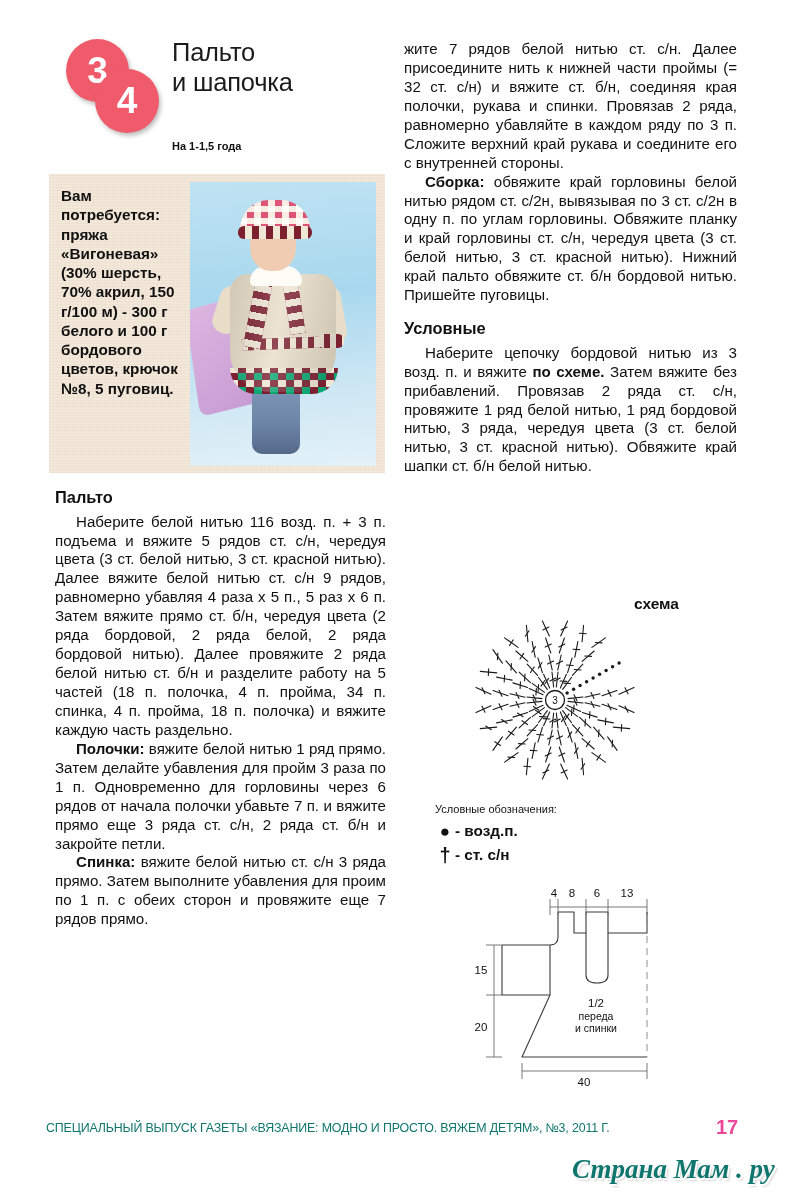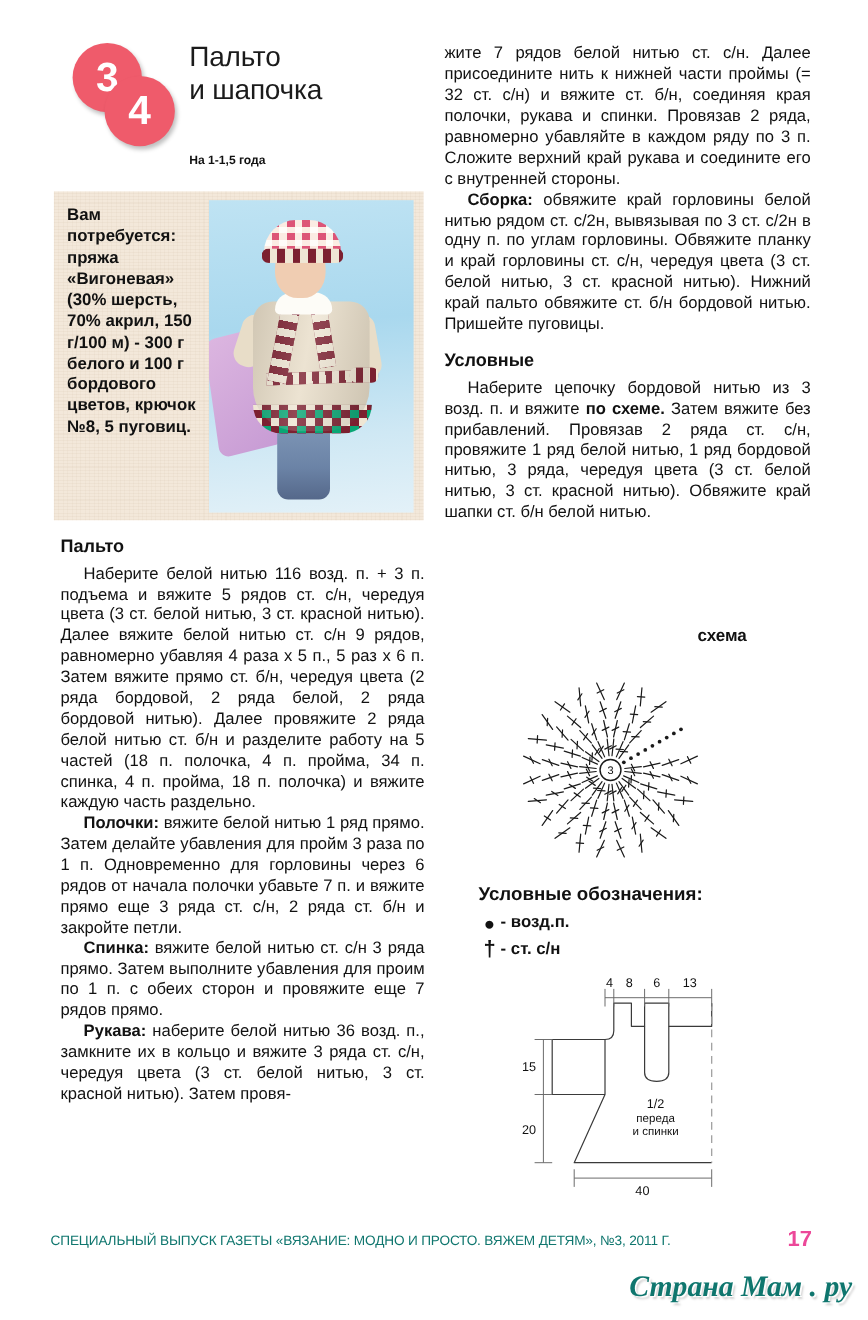--- a/index.html
+++ b/index.html
@@ -95,28 +95,28 @@
   #col-left{left:55px;top:487px;width:331px;}
   #col-right{left:404px;top:40px;width:333px;}
   .sec-title{font-weight:bold;font-size:16.4px;margin:0 0 5px 0;text-align:left;}
   .sec-title.spaced{margin-top:13px;}
   p.para{margin:0;text-indent:21px;}
   p.para + p.para{margin-top:0;}
   .b{font-weight:bold;}
 
   
   .schema-label{
-    position:absolute;left:634px;top:570px;
+    position:absolute;left:634px;top:595px;
     font-size:15.5px;font-weight:bold;color:#111;
   }
   .schema-svg{position:absolute;left:440px;top:600px;width:230px;height:200px;}
 
   
   .legend{position:absolute;left:435px;top:803px;}
-  .legend-title{font-size:17px;font-weight:bold;margin-bottom:7px;}
+  .legend-title{font-size:11px;font-weight:normal;margin-bottom:7px;}
   .legend-row{display:flex;align-items:center;font-size:15.3px;font-weight:bold;margin-top:5px;}
   .legend-sym{display:inline-block;width:20px;text-align:center;font-size:16px;line-height:1;}
   .legend-sym.dot{font-size:17px;}
   .legend-sym.dag{font-size:20px;}
 
   
   .draw-svg{position:absolute;left:474px;top:885px;width:290px;height:222px;}
 
   
   .footer-line{
@@ -175,21 +175,20 @@
     <div class="ph ph-head"></div>
     <div class="ph ph-hat"></div>
     <div class="ph ph-hatbrim"></div>
   </div>
 
   <div class="col" id="col-left">
     <div class="sec-title">Пальто</div>
     <p class="para">Наберите белой нитью 116 возд. п. + 3 п. подъема и вяжите 5 рядов ст. с/н, чередуя цвета (3 ст. белой нитью, 3 ст. красной нитью). Далее вяжите белой нитью ст. с/н 9 рядов, равномерно убавляя 4 раза х 5 п., 5 раз х 6 п. Затем вяжите прямо ст. б/н, чередуя цвета (2 ряда бордовой, 2 ряда белой, 2 ряда бордовой нитью). Далее провяжите 2 ряда белой нитью ст. б/н и разделите работу на 5 частей (18 п. полочка, 4 п. пройма, 34 п. спинка, 4 п. пройма, 18 п. полочка) и вяжите каждую часть раздельно.</p>
     <p class="para"><span class="b">Полочки:</span><span> вяжите белой нитью 1 ряд прямо. Затем делайте убавления для пройм 3 раза по 1 п. Одновременно для горловины через 6 рядов от начала полочки убавьте 7 п. и вяжите прямо еще 3 ряда ст. с/н, 2 ряда ст. б/н и закройте петли.</span></p>
     <p class="para"><span class="b">Спинка:</span><span> вяжите белой нитью ст. с/н 3 ряда прямо. Затем выполните убавления для проим по 1 п. с обеих сторон и провяжите еще 7 рядов прямо.</span></p>
-    <p class="para"><span class="b">Рукава:</span><span> наберите белой нитью 36 возд. п., замкните их в кольцо и вяжите 3 ряда ст. с/н, чередуя цвета (3 ст. белой нитью, 3 ст. красной нитью). Затем провя-</span></p>
   </div>
 
   <div class="col" id="col-right">
     <p class="para" style="text-indent:0">жите 7 рядов белой нитью ст. с/н. Далее присоедините нить к нижней части проймы (= 32 ст. с/н) и вяжите ст. б/н, соединяя края полочки, рукава и спинки. Провязав 2 ряда,  равномерно убавляйте в каждом ряду по 3 п. Сложите верхний край рукава и соедините его с внутренней стороны.</p>
     <p class="para"><span class="b">Сборка:</span><span> обвяжите край горловины белой нитью рядом ст. с/2н, вывязывая по 3 ст. с/2н в одну п. по углам горловины. Обвяжите планку и край горловины ст. с/н, чередуя цвета (3 ст. белой нитью, 3 ст. красной нитью). Нижний край пальто обвяжите ст. б/н бордовой нитью. Пришейте пуговицы.</span></p>
     <div class="sec-title spaced">Условные</div>
     <p class="para"><span>Наберите цепочку бордовой нитью из 3 возд. п. и вяжите </span><span class="b">по схеме.</span><span> Затем вяжите без прибавлений. Провязав 2 ряда ст. с/н, провяжите 1 ряд белой нитью, 1 ряд бордовой нитью, 3 ряда, чередуя цвета (3 ст. белой нитью, 3 ст. красной нитью). Обвяжите край шапки ст. б/н белой нитью.</span></p>
   </div>
 
   <div class="schema-label">схема</div>

